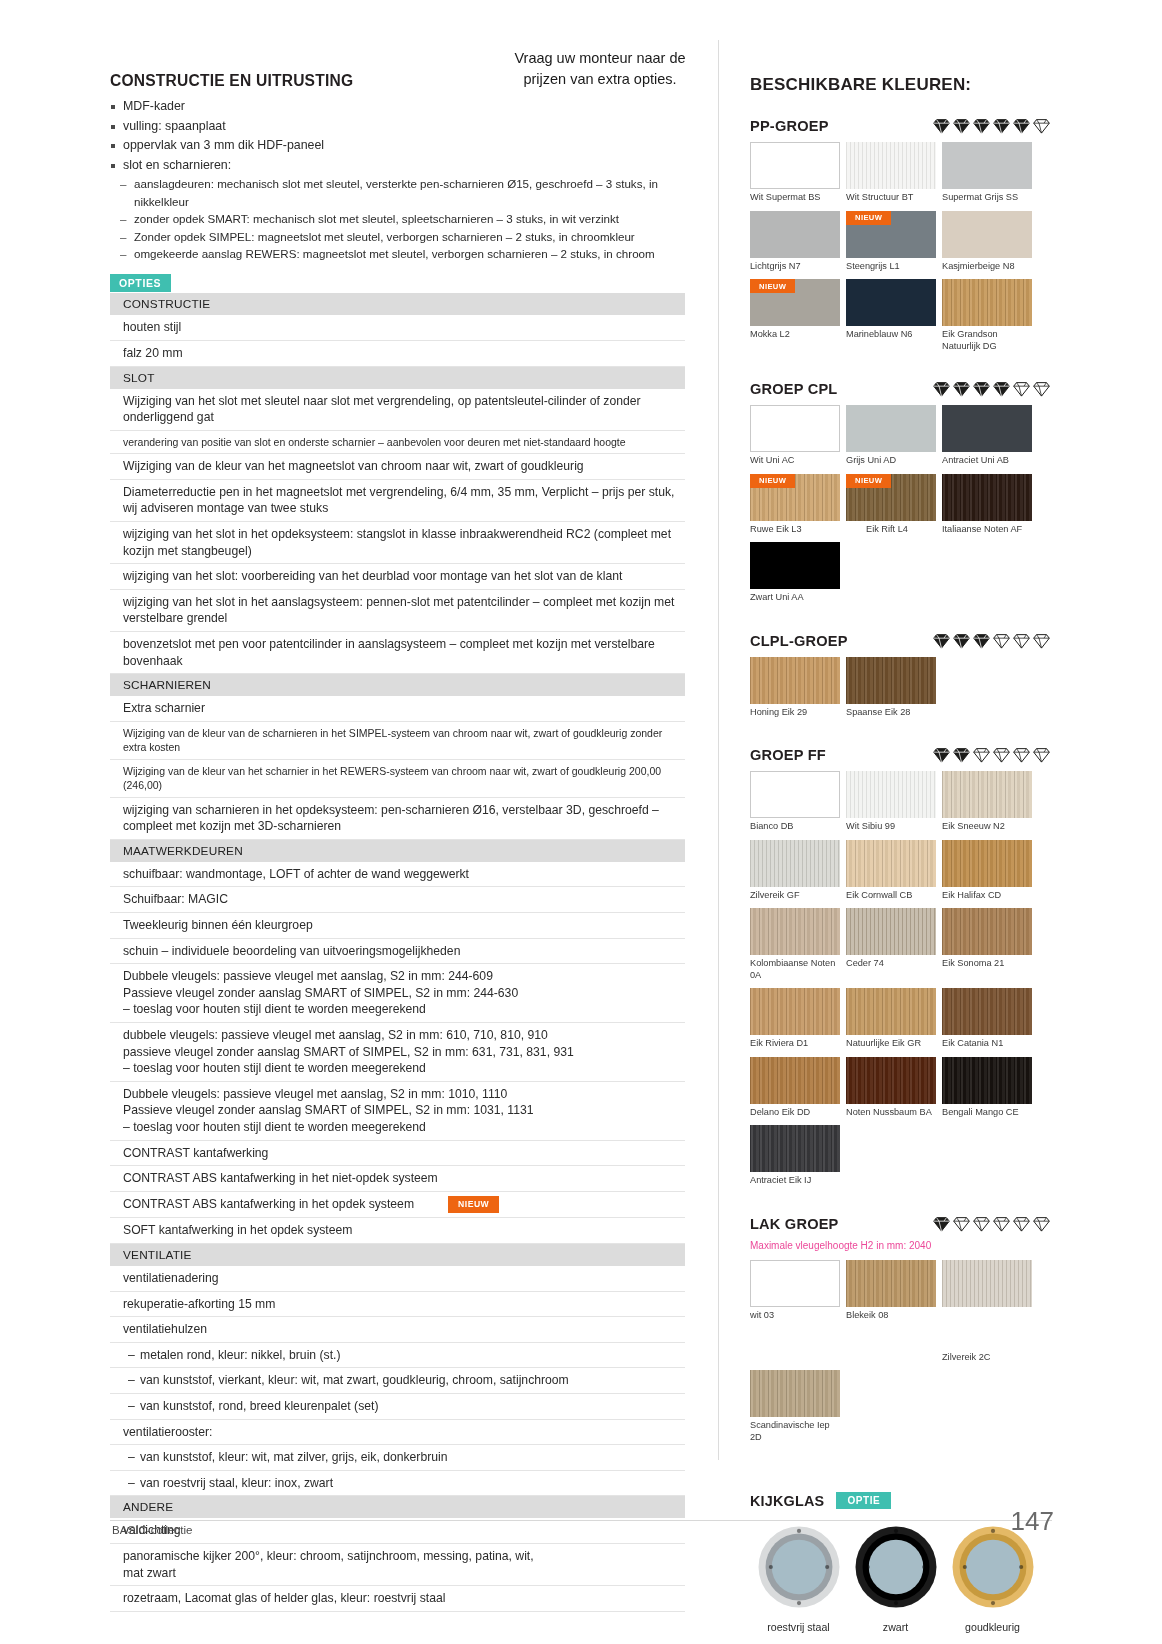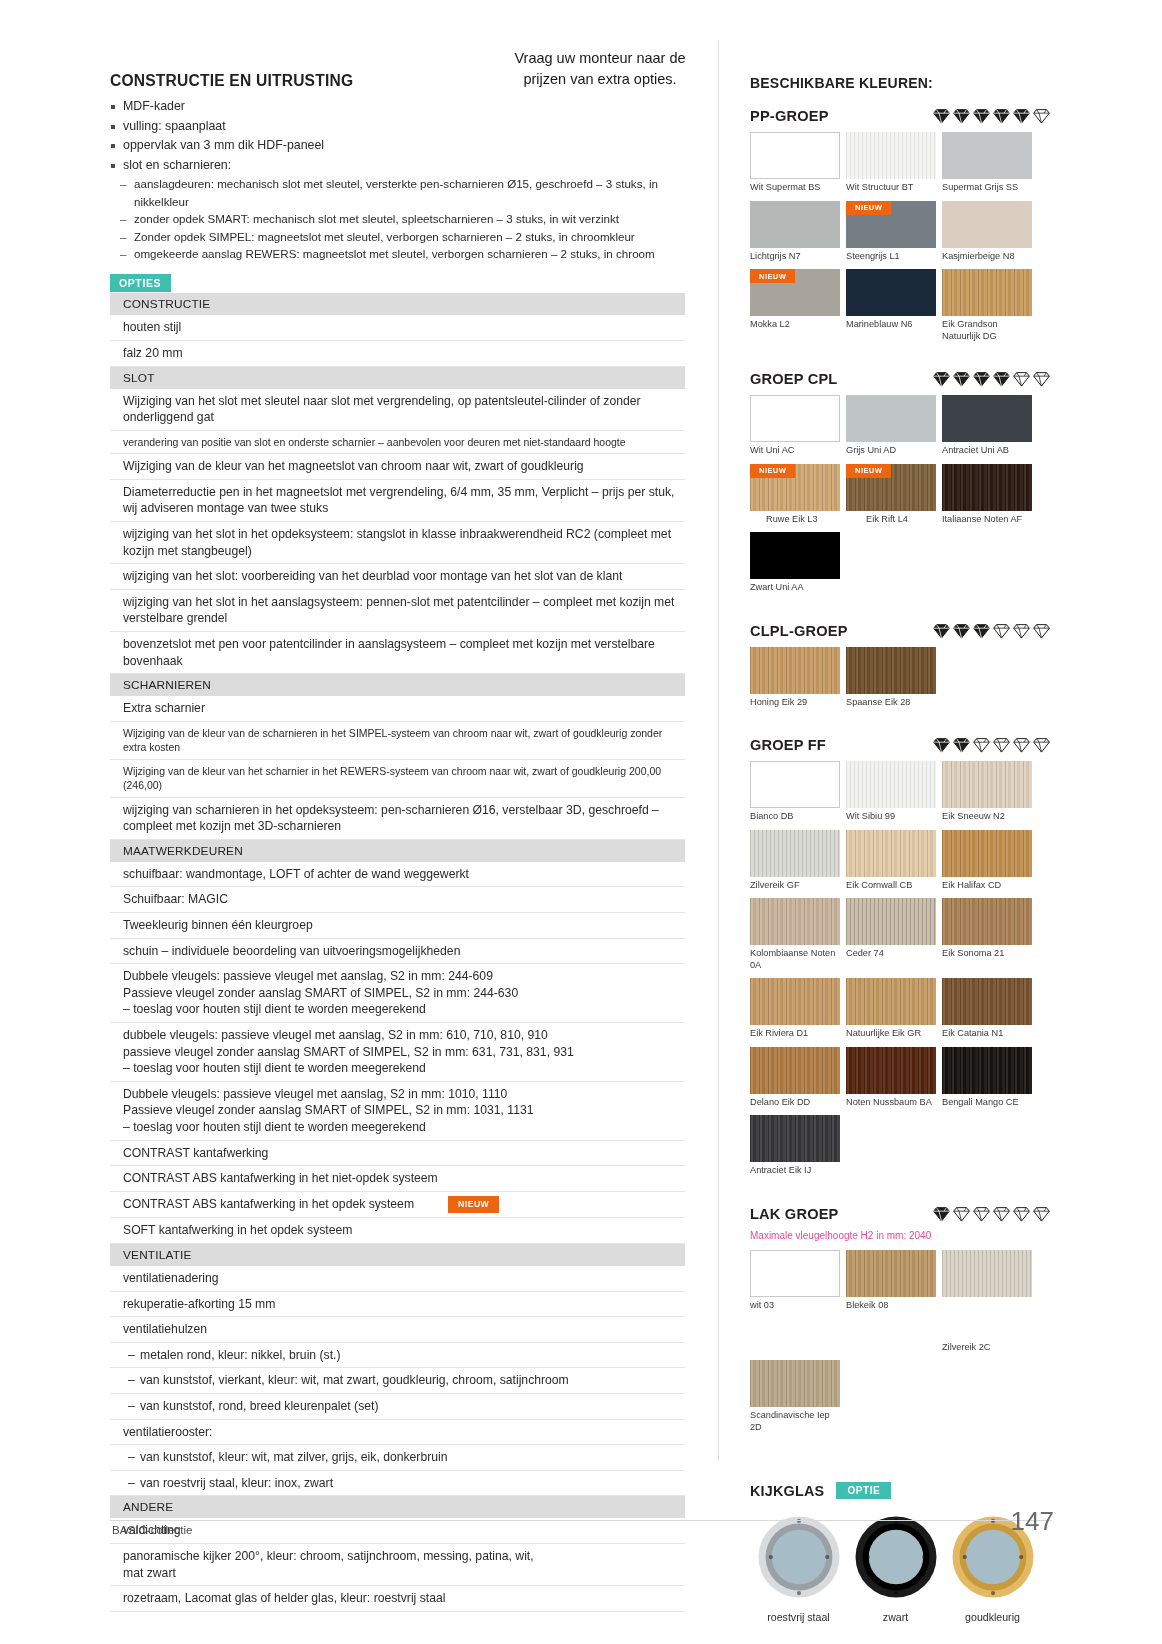--- a/index.html
+++ b/index.html
@@ -73,22 +73,22 @@
     border-bottom: 1px solid #e4e4e4;
     font-size: 12.2px; line-height: 1.36; color: #2b2b2b;
     padding: 4px 4px 4px 13px;
   }
   .row-item.small td { font-size: 10.5px; line-height: 1.38; }
   .row-item.indent td { padding-left: 30px; position: relative; }
   .row-item.indent td .dash { position: absolute; left: 18px; }
 
   
   .kleuren-title {
-    font-size: 14px; font-weight: bold; color: #231f20;
-    letter-spacing: .2px; margin-bottom: 17px;
+    font-size: 17px; font-weight: bold; color: #231f20;
+    letter-spacing: .2px; margin-bottom: 23px;
   }
   .grp-head { display: flex; align-items: center; margin-bottom: 8px; }
   .grp-name {
     font-size: 14.6px; font-weight: bold; color: #231f20; letter-spacing: .2px;
   }
   .diamonds { display: flex; gap: 3px; margin-left: auto; padding-left: 10px; }
   .dia { width: 17px; height: 16px; display: block; }
 
   .swatch-grid { display: flex; flex-wrap: wrap; width: 290px; }
   .sw-cell { width: 90px; margin-right: 6px; margin-bottom: 7px; }
@@ -407,21 +407,21 @@
               <div class="sw-label" style="white-space: pre-line;">Grijs Uni AD</div>
             </div>
             <div class="sw-cell">
               <div class="sw-box" style="background: rgb(61, 66, 72);"></div>
               <div class="sw-label" style="white-space: pre-line;">Antraciet Uni AB</div>
             </div>
             <div class="sw-cell">
               <div class="sw-box" style="background: repeating-linear-gradient(90deg, rgba(0, 0, 0, 0.14) 0px, rgba(0, 0, 0, 0.14) 1px, rgba(255, 255, 255, 0.1) 1px, rgba(255, 255, 255, 0.1) 3px, rgba(0, 0, 0, 0.05) 3px, rgba(0, 0, 0, 0.05) 6px, rgba(255, 255, 255, 0.06) 6px, rgba(255, 255, 255, 0.06) 9px) rgb(207, 167, 114);">
                 <span class="sw-badge">NIEUW</span>
               </div>
-              <div class="sw-label" style="white-space: pre-line; margin-left: 16px;">Ruwe Eik L3</div>
+              <div class="sw-label" style="white-space: pre-line;">Ruwe Eik L3</div>
             </div>
             <div class="sw-cell">
               <div class="sw-box" style="background: repeating-linear-gradient(90deg, rgba(0, 0, 0, 0.14) 0px, rgba(0, 0, 0, 0.14) 1px, rgba(255, 255, 255, 0.1) 1px, rgba(255, 255, 255, 0.1) 3px, rgba(0, 0, 0, 0.05) 3px, rgba(0, 0, 0, 0.05) 6px, rgba(255, 255, 255, 0.06) 6px, rgba(255, 255, 255, 0.06) 9px) rgb(123, 96, 57);">
                 <span class="sw-badge">NIEUW</span>
               </div>
               <div class="sw-label" style="white-space: pre-line; margin-left: 20px;">Eik Rift L4</div>
             </div>
             <div class="sw-cell">
               <div class="sw-box" style="background: repeating-linear-gradient(90deg, rgba(0, 0, 0, 0.14) 0px, rgba(0, 0, 0, 0.14) 1px, rgba(255, 255, 255, 0.1) 1px, rgba(255, 255, 255, 0.1) 3px, rgba(0, 0, 0, 0.05) 3px, rgba(0, 0, 0, 0.05) 6px, rgba(255, 255, 255, 0.06) 6px, rgba(255, 255, 255, 0.06) 9px) rgb(43, 26, 18);"></div>
               <div class="sw-label" style="white-space: pre-line;">Italiaanse Noten AF</div>

